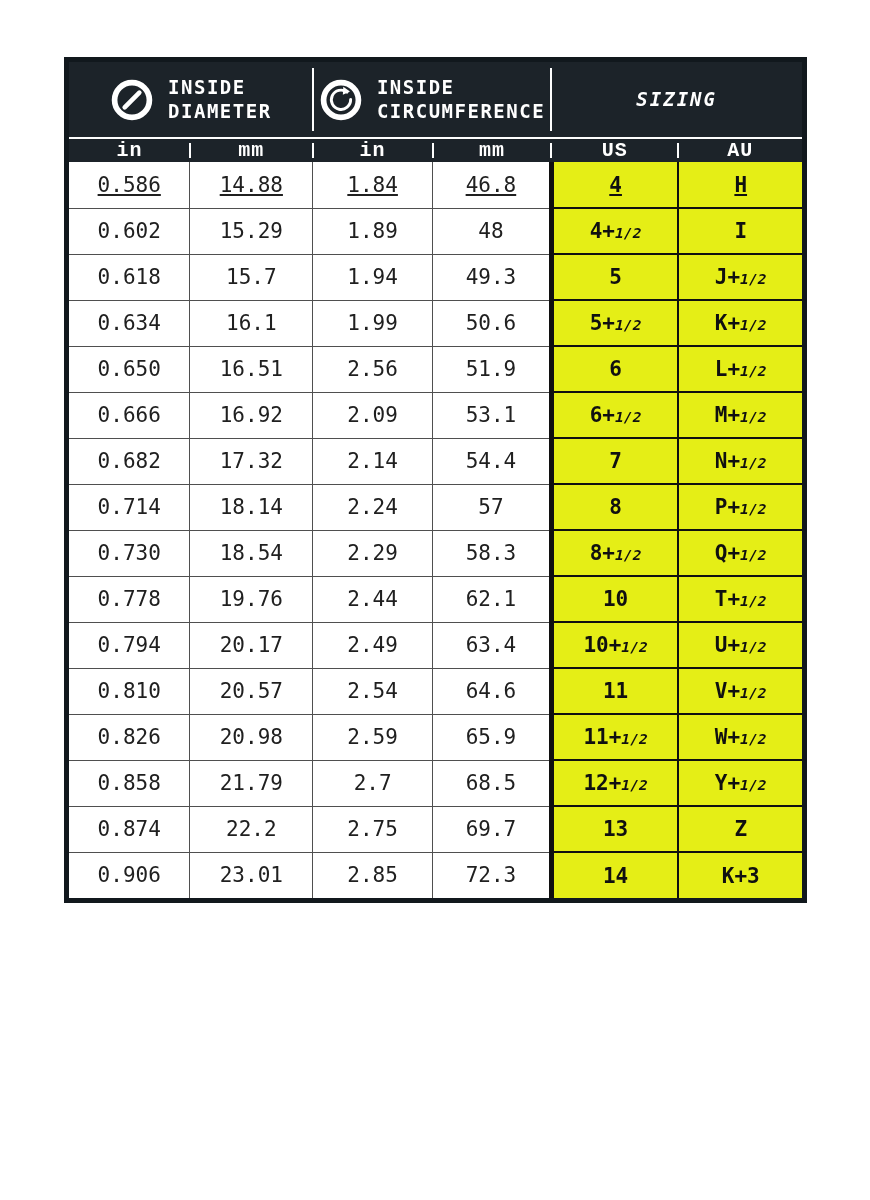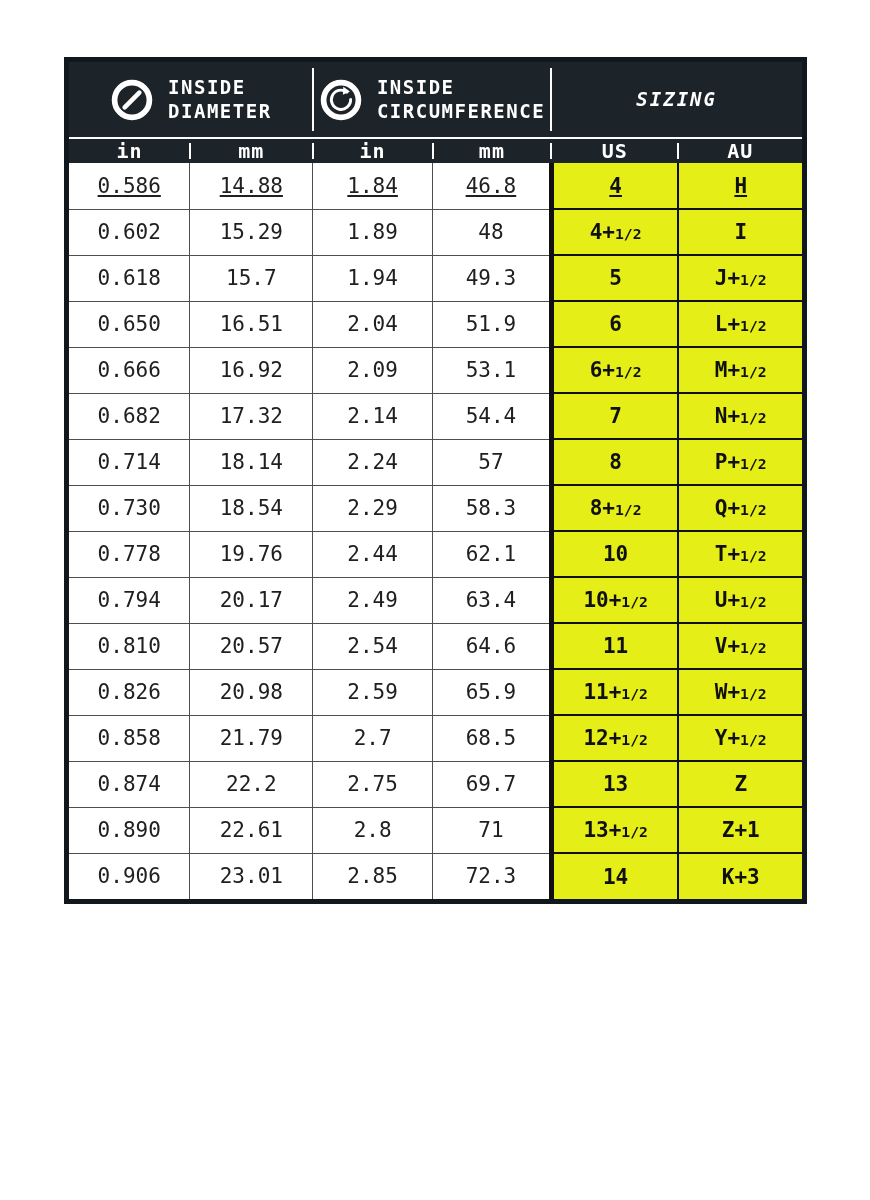--- a/index.html
+++ b/index.html
@@ -48,21 +48,21 @@
   }
   .group-content{
     display:flex;align-items:center;justify-content:center;gap:14px;
   }
   .group-label{
     text-align:left;font-size:19px;line-height:1.25;letter-spacing:1.5px;
   }
   .group-label.single{text-align:center;letter-spacing:2px;font-style:italic;}
   .hdr-icon{width:44px;height:44px;flex:0 0 auto;display:block;}
   tr.units-row th{
-    height:24px;font-size:20px;letter-spacing:1px;
+    height:24px;font-size:20px;letter-spacing:1px;font-family:Liberation Mono, monospace;
   }
   tr.units-row th + th::before{
     content:"";position:absolute;left:-1px;top:16%;
     width:2px;height:68%;background:#fdfdfd;
   }
   
   tbody td{
     height:46px;
     text-align:center;vertical-align:middle;
     font-size:21px;color:var(--cell-text);
@@ -74,21 +74,21 @@
     background:var(--highlight-yellow);
     font-weight:bold;
     color:#101010;
     border:2px solid #101010;
   }
   tbody td.size-first{border-left:5px solid #101010;}
   tbody td:first-child{border-left:0;}
   tbody td:last-child{border-right:0;}
   tbody tr:first-child td{border-top:0;text-decoration:underline;}
   tbody tr:last-child td{border-bottom:0;}
-  .frac{font-size:0.7em;font-weight:inherit;}
+  .frac{font-size:0.7em;font-weight:inherit;font-style:italic;}
 </style>
 </head>
 <body>
 
 <div class="sheet">
   <div class="frame">
     <table>
       <colgroup>
         <col style="width:16.5%">
           <col style="width:16.75%">
@@ -162,23 +162,31 @@
           </tr>
           <tr>
             <td>0.618</td>
             <td>15.7</td>
             <td>1.94</td>
             <td>49.3</td>
             <td class="size size-first">5</td>
             <td class="size">J+<span class="frac">1/2</span></td>
           </tr>
           <tr>
+            <td>0.634</td>
+            <td>16.1</td>
+            <td>1.99</td>
+            <td>50.6</td>
+            <td class="size size-first">5+<span class="frac">1/2</span></td>
+            <td class="size">K+<span class="frac">1/2</span></td>
+          </tr>
+          <tr>
             <td>0.650</td>
             <td>16.51</td>
-            <td>2.04</td>
+            <td>2.56</td>
             <td>51.9</td>
             <td class="size size-first">6</td>
             <td class="size">L+<span class="frac">1/2</span></td>
           </tr>
           <tr>
             <td>0.666</td>
             <td>16.92</td>
             <td>2.09</td>
             <td>53.1</td>
             <td class="size size-first">6+<span class="frac">1/2</span></td>
@@ -250,28 +258,20 @@
           </tr>
           <tr>
             <td>0.874</td>
             <td>22.2</td>
             <td>2.75</td>
             <td>69.7</td>
             <td class="size size-first">13</td>
             <td class="size">Z</td>
           </tr>
           <tr>
-            <td>0.890</td>
-            <td>22.61</td>
-            <td>2.8</td>
-            <td>71</td>
-            <td class="size size-first">13+<span class="frac">1/2</span></td>
-            <td class="size">Z+1</td>
-          </tr>
-          <tr>
             <td>0.906</td>
             <td>23.01</td>
             <td>2.85</td>
             <td>72.3</td>
             <td class="size size-first">14</td>
             <td class="size">K+3</td>
           </tr>
         </tbody>
     </table>
   </div>

